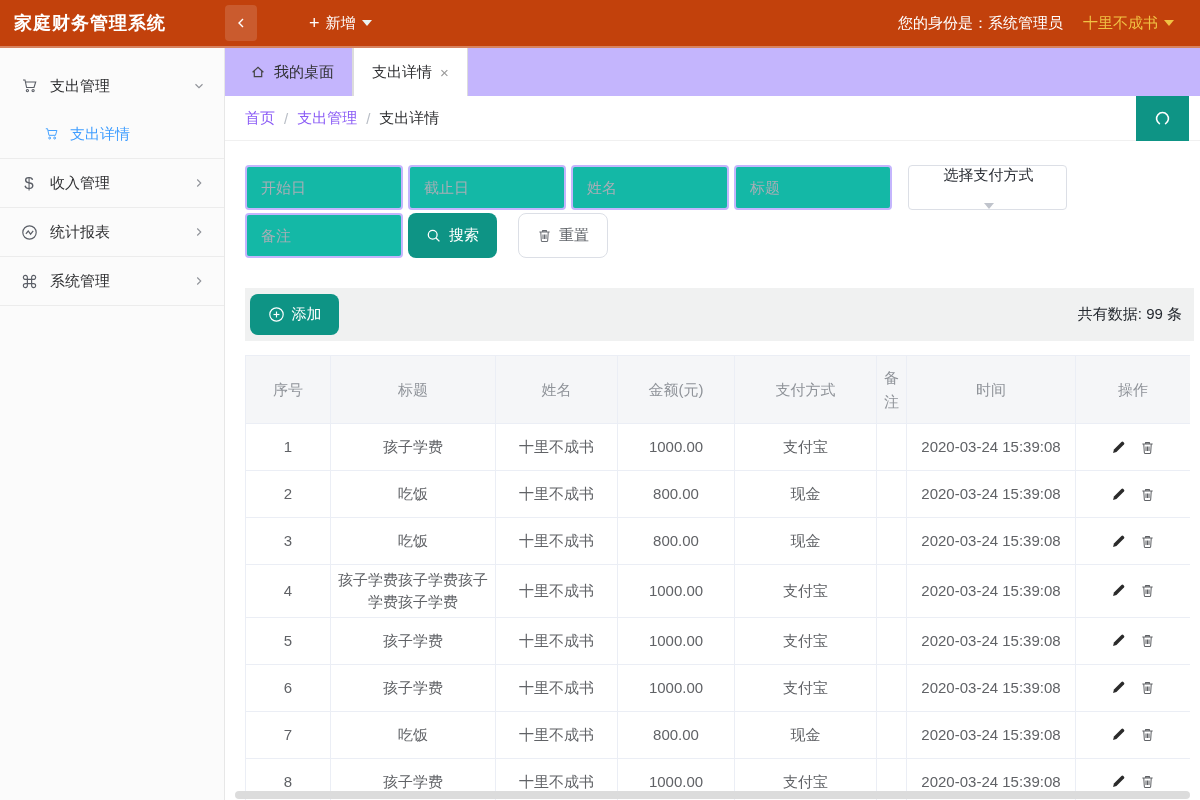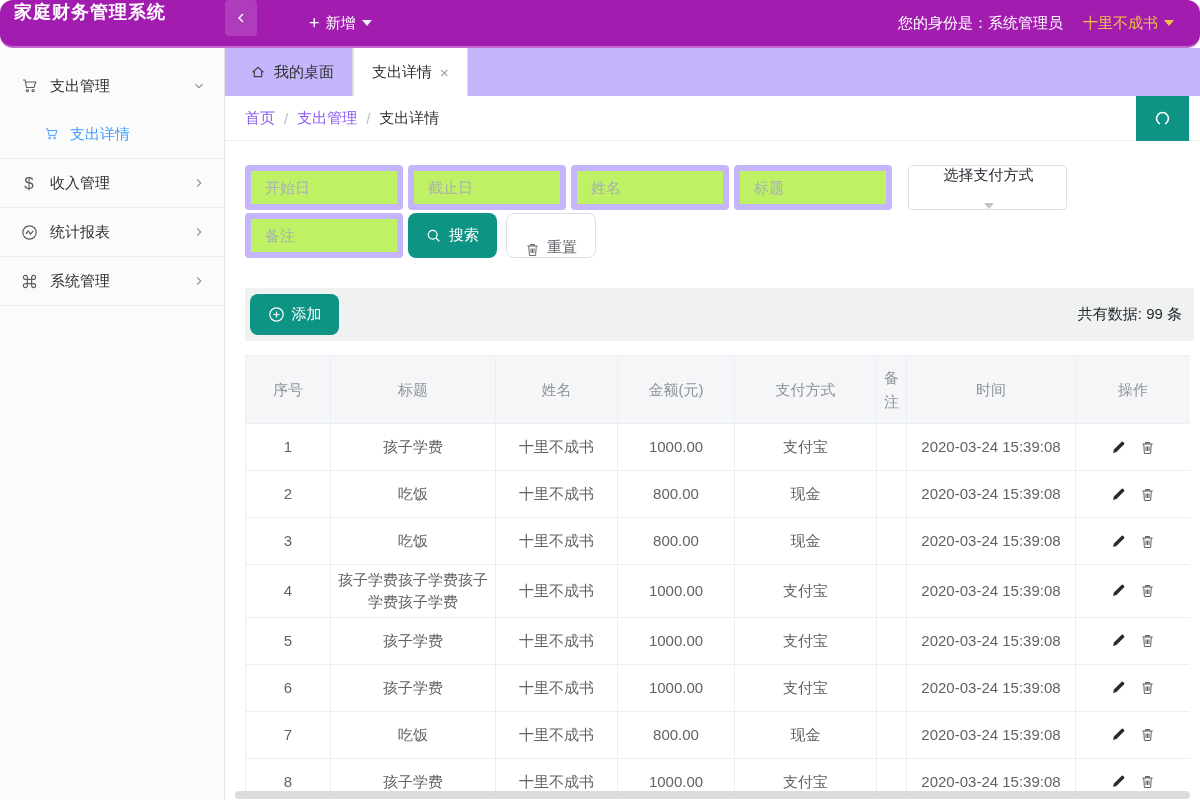--- a/index.html
+++ b/index.html
@@ -2,22 +2,22 @@
 <html><head>
 <meta charset="utf-8">
 <style>
   * { margin:0; padding:0; box-sizing:border-box; }
   html,body { width:1200px; height:800px; overflow:hidden; background:#fff;
     font-family:"Liberation Sans","DejaVu Sans",sans-serif; }
   body { position:relative; display:flex; flex-direction:column; }
   svg { display:block; }
 
   
-  .app-header { height:48px; background:#a21caf; color:#fff; display:flex; 
-    flex:0 0 48px; border-bottom:2px solid rgba(255,255,255,.35);border-radius:13px; }
+  .app-header { height:48px; background:#c2410c; color:#fff; display:flex; align-items:center;
+    flex:0 0 48px; border-bottom:2px solid rgba(255,255,255,.35); }
   .app-title { width:225px; padding-left:14px; font-size:18px; font-weight:bold; letter-spacing:1px; }
   .collapse-btn { width:32px; height:36px; background:rgba(255,255,255,.14); border-radius:4px;
     display:flex; align-items:center; justify-content:center; cursor:pointer; }
   .add-menu { display:flex; align-items:center; gap:6px; margin-left:52px; font-size:15px; cursor:pointer; }
   .add-menu .plus { font-size:18px; font-weight:400; line-height:1; }
   .header-right { margin-left:auto; display:flex; align-items:center; gap:20px; padding-right:26px; font-size:15px; }
   .identity { color:#fff; }
   .user-chip { color:#f0c244; display:flex; align-items:center; gap:6px; cursor:pointer; }
 
   
@@ -50,35 +50,35 @@
   .breadcrumb-bar { height:45px; flex:0 0 45px; background:#fff; display:flex; align-items:center;
     padding-left:20px; position:relative; border-bottom:1px solid #f0f0f0; font-size:15px; }
   .crumb { color:#8b5cf6; }
   .crumb-sep { color:#b9bec6; margin:0 9px; }
   .crumb.current { color:#303133; }
   .refresh-btn { position:absolute; right:11px; top:0; width:53px; height:45px; background:#0e9485;
     display:flex; align-items:center; justify-content:center; cursor:pointer; }
 
   .filter-area { padding:24px 10px 0 20px; }
   .filter-row { display:flex; gap:5px; margin-bottom:3px; }
-  .f-input { width:158px; height:45px; border:6px solid #c4b5fd; border-radius:4px; background:#bef264;
+  .f-input { width:158px; height:45px; border:2px solid #c4b5fd; border-radius:4px; background:#14b8a6;
     font-size:15px; padding:0 14px; color:#303133; outline:none;
     font-family:"Liberation Sans","DejaVu Sans",sans-serif; }
   .f-input::placeholder { color:#a9aeb6; opacity:1; }
   .f-select { width:159px; height:45px; border:1px solid #dcdfe6; border-radius:4px; background:#fff;
     display:flex; align-items:center; justify-content:space-between; padding:0 12px 0 14px;
     font-size:15px; color:#2b2f36; cursor:pointer; margin-left:11px;flex-direction:column; }
   .caret { width:0; height:0; border-left:5px solid transparent; border-right:5px solid transparent;
     border-top:6px solid #c0c4cc; }
   .caret.white { border-top-color:#eaf4f1; }
   .caret.gold { border-top-color:#f0c244; }
   .btn { display:inline-flex; align-items:center; justify-content:center; gap:7px; border-radius:8px;
     font-size:15px; cursor:pointer; border:1px solid transparent; }
   .btn-search { width:89px; height:45px; background:#0e9485; color:#fff; }
-  .btn-reset { width:90px; height:45px; background:#fff; color:#5f6368; border-color:#dcdfe6; margin-left:4px;align-items:flex-end; }
+  .btn-reset { width:90px; height:45px; background:#fff; color:#5f6368; border-color:#dcdfe6; margin-left:16px; }
 
   .toolbar { margin:27px 6px 0 20px; height:53px; background:#f0f1f1; display:flex; align-items:center;
     justify-content:space-between; padding:0 8px 0 5px; }
   .btn-add { width:89px; height:41px; background:#0e9485; color:#fff; }
   .data-count { font-size:15px; color:#24292f; padding-right:4px; }
 
   .table-wrap { margin:14px 10px 0 20px; flex:1; overflow:hidden; }
   table.grid { width:945px; border-collapse:collapse; table-layout:fixed; }
   .grid th { background:#f5f6f8; color:#8f9399; font-weight:400; font-size:15px; height:68px;
     border:1px solid #ebeef5; padding:0 2px; line-height:1.6; }

